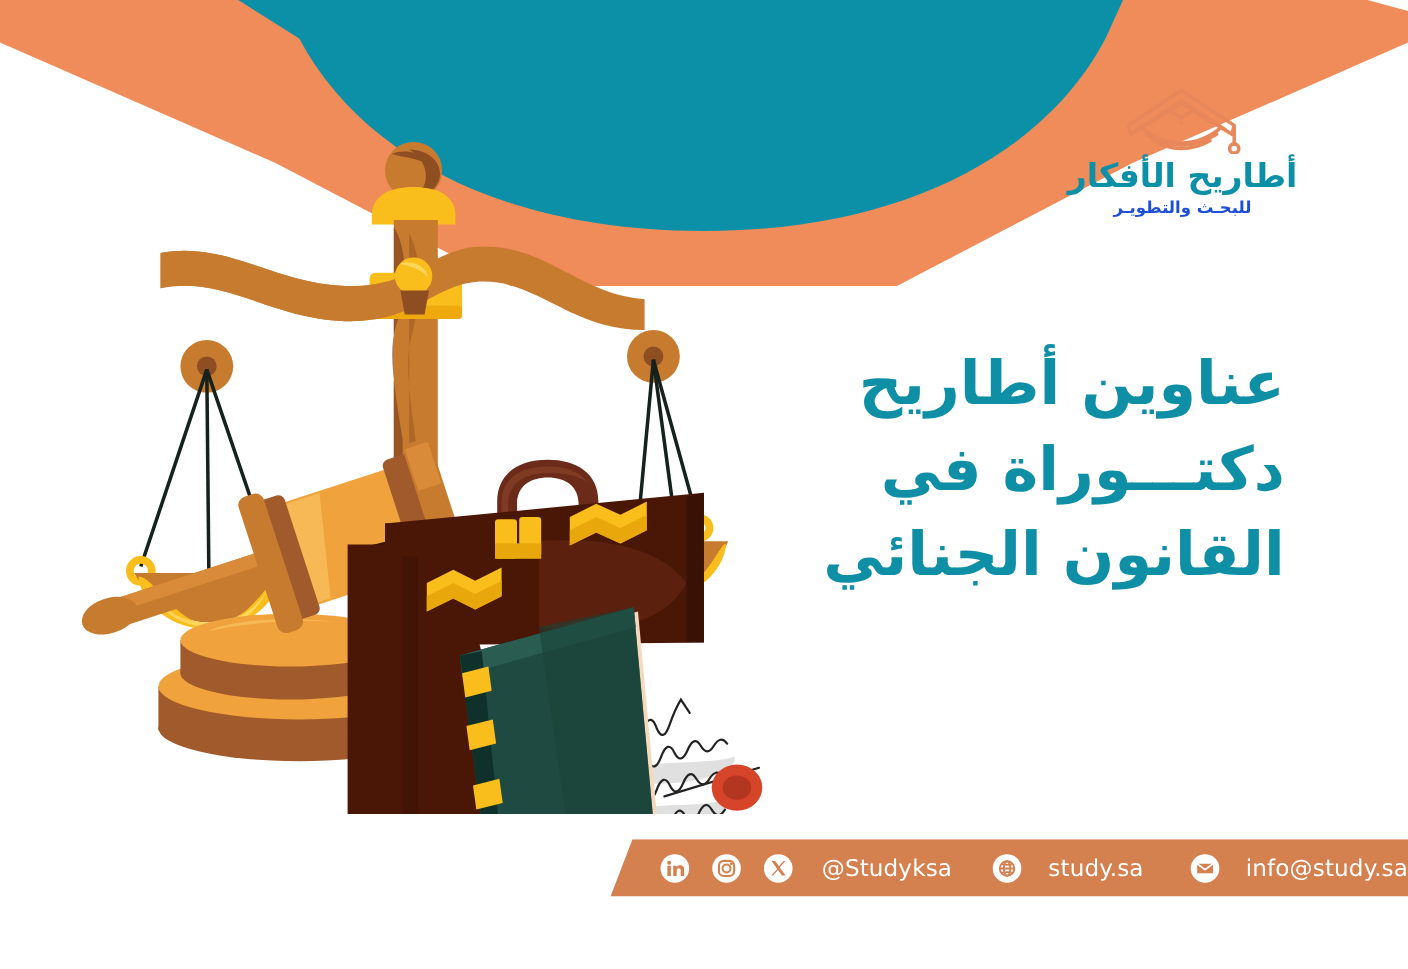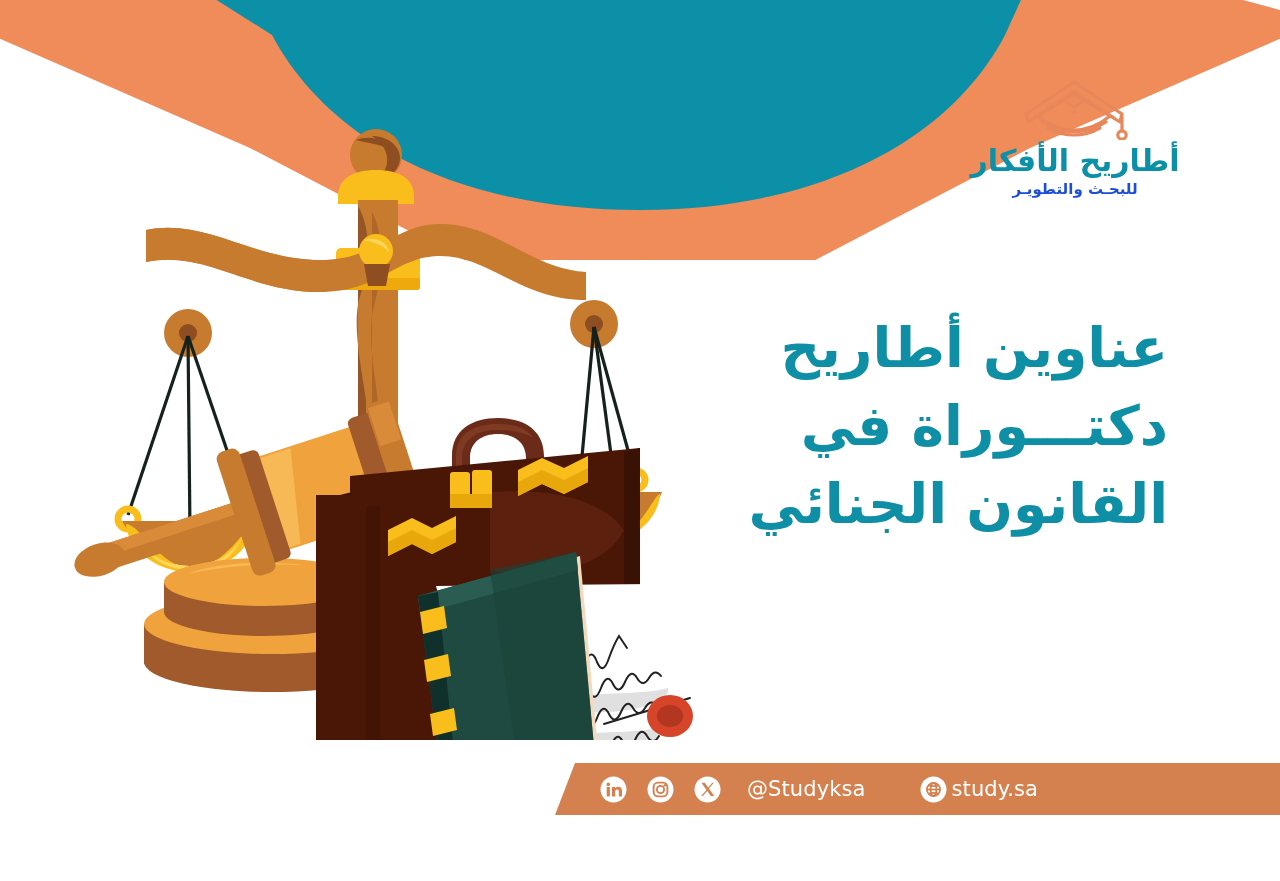--- a/index.html
+++ b/index.html
@@ -99,21 +99,21 @@
     height: 52px;
     width: 680px;
     display: flex;
     align-items: center;
     gap: 0px;
     color: #ffffff;
   }
   .fgroup {
     display: flex;
     align-items: center;
-    gap: 5px;
+    gap: 24px;
   }
   .fgroup.social { gap: 20px; }
   .fgroup.social .flabel { margin-left: 6px; }
   .spacer-a { width: 54px; }
   .spacer-b { width: 62px; }
   .flabel {
     font-size: 21px;
     color: #ffffff;
     letter-spacing: 0.1px;
     white-space: nowrap;
@@ -369,15 +369,23 @@
           <line x1="7" y1="13.5" x2="20" y2="13.5"></line>
           <path d="M8.3 9.3 C10.6 10.5 16.4 10.5 18.7 9.3"></path>
           <path d="M8.3 17.7 C10.6 16.5 16.4 16.5 18.7 17.7"></path>
         </g>
       </svg>
       <span class="flabel">study.sa</span>
     </div>
 
     <div class="spacer-b"></div>
 
+    <div class="fgroup">
+      <svg class="ficon" width="27" height="27" viewBox="0 0 27 27">
+        <circle cx="13.5" cy="13.5" r="13" fill="#FFFFFF"></circle>
+        <path d="M6.3 9.2 h14.4 v8.6 H6.3 Z" fill="#D4804F"></path>
+        <path d="M6.3 9.2 L13.5 14.6 L20.7 9.2" fill="none" stroke="#FFFFFF" stroke-width="1.6" stroke-linejoin="round"></path>
+      </svg>
+      <span class="flabel">info@study.sa</span>
+    </div>
   </div>
 
 </div>
 
 </body></html>

